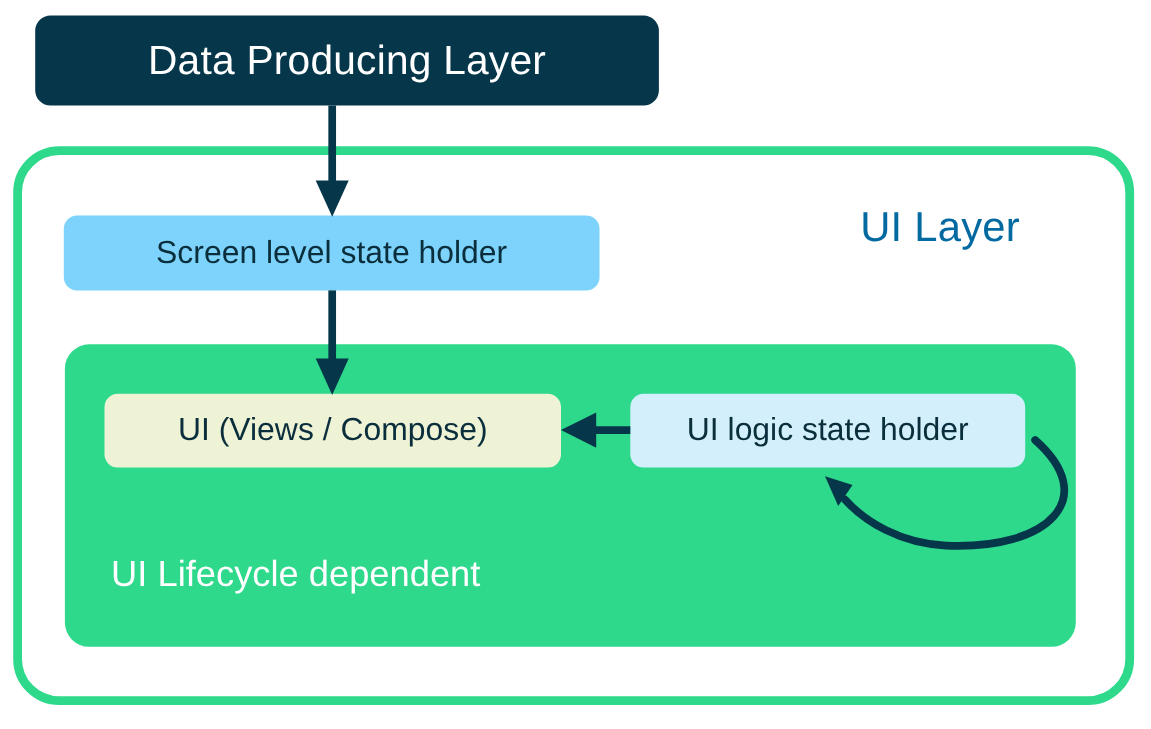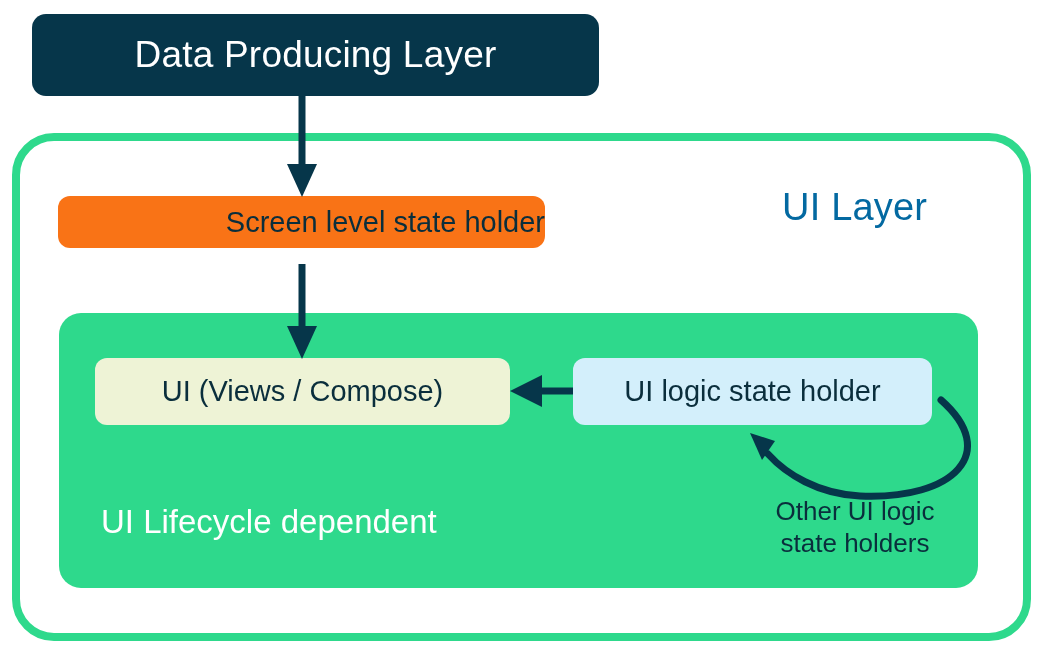--- a/index.html
+++ b/index.html
@@ -63,26 +63,25 @@
     color: #0369a1;
     letter-spacing: 0.2px;
     white-space: nowrap;
   }
 
   
   #screen-level-state-holder {
     left: 58px;
     top: 196px;
     width: 487px;
-    height: 52px;
-    background: #f97316;
+    height: 68px;
+    background: #7dd3fc;
     border-radius: 12px;
     color: #0A2E3C;
     font-size: 29px;
-    justify-content: flex-end;
   }
 
   
   #ui-lifecycle-panel {
     position: absolute;
     left: 59px;
     top: 313px;
     width: 919px;
     height: 275px;
     background: #2ED98C;
@@ -166,22 +165,20 @@
   <div id="ui-lifecycle-label">UI Lifecycle dependent</div>
 
   <div class="node" id="ui-views-compose">
     <span>UI (Views / Compose)</span>
   </div>
 
   <div class="node" id="ui-logic-state-holder">
     <span>UI logic state holder</span>
   </div>
 
-  <div id="other-ui-logic-caption">Other UI logic
-state holders</div>
 
   <svg id="connectors" viewBox="0 0 1046 663">
 
     <g>
       <line x1="302" y1="96" x2="302" y2="177" stroke="#06364A" stroke-width="7"></line>
       <polygon points="302,197 287,164 317,164" fill="#06364A"></polygon>
     </g>
 
     <g>
       <line x1="302" y1="264" x2="302" y2="339" stroke="#06364A" stroke-width="7"></line>

